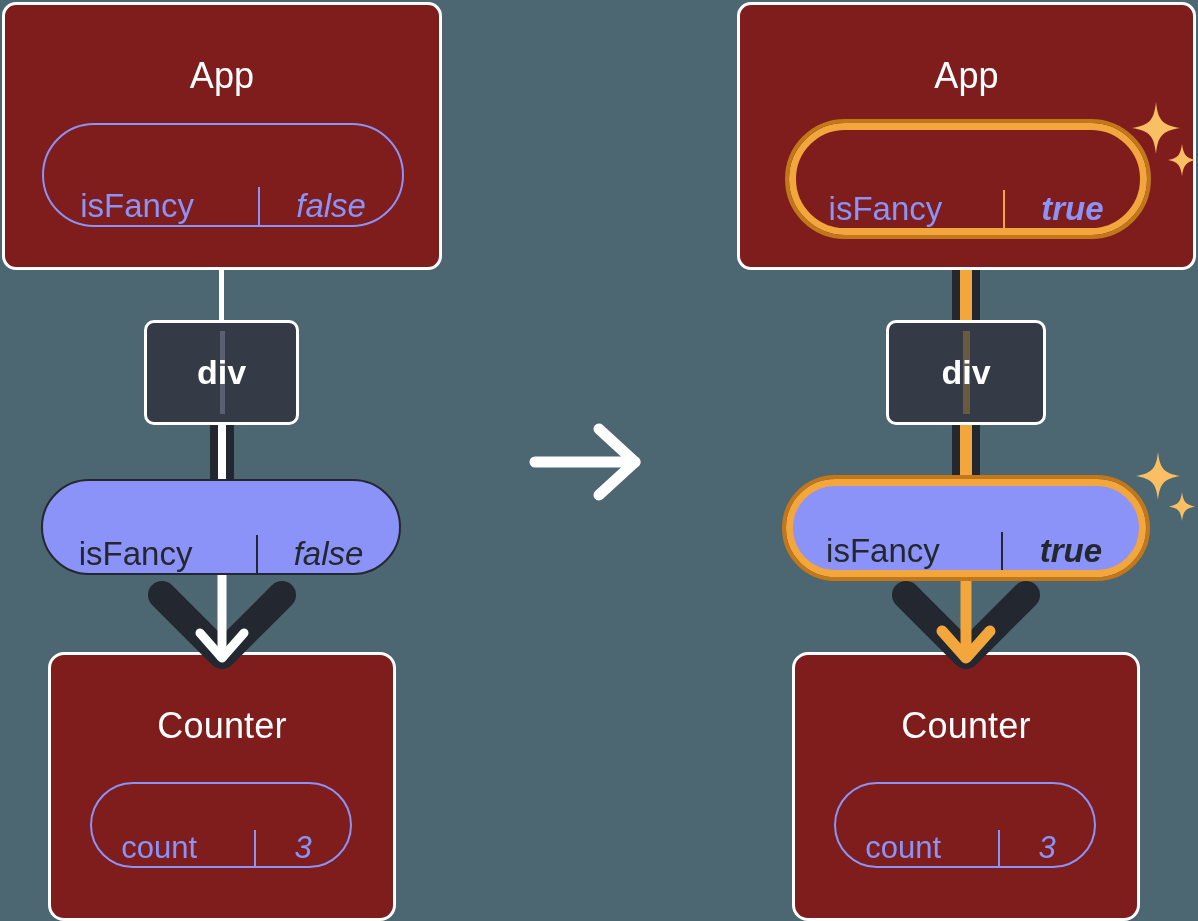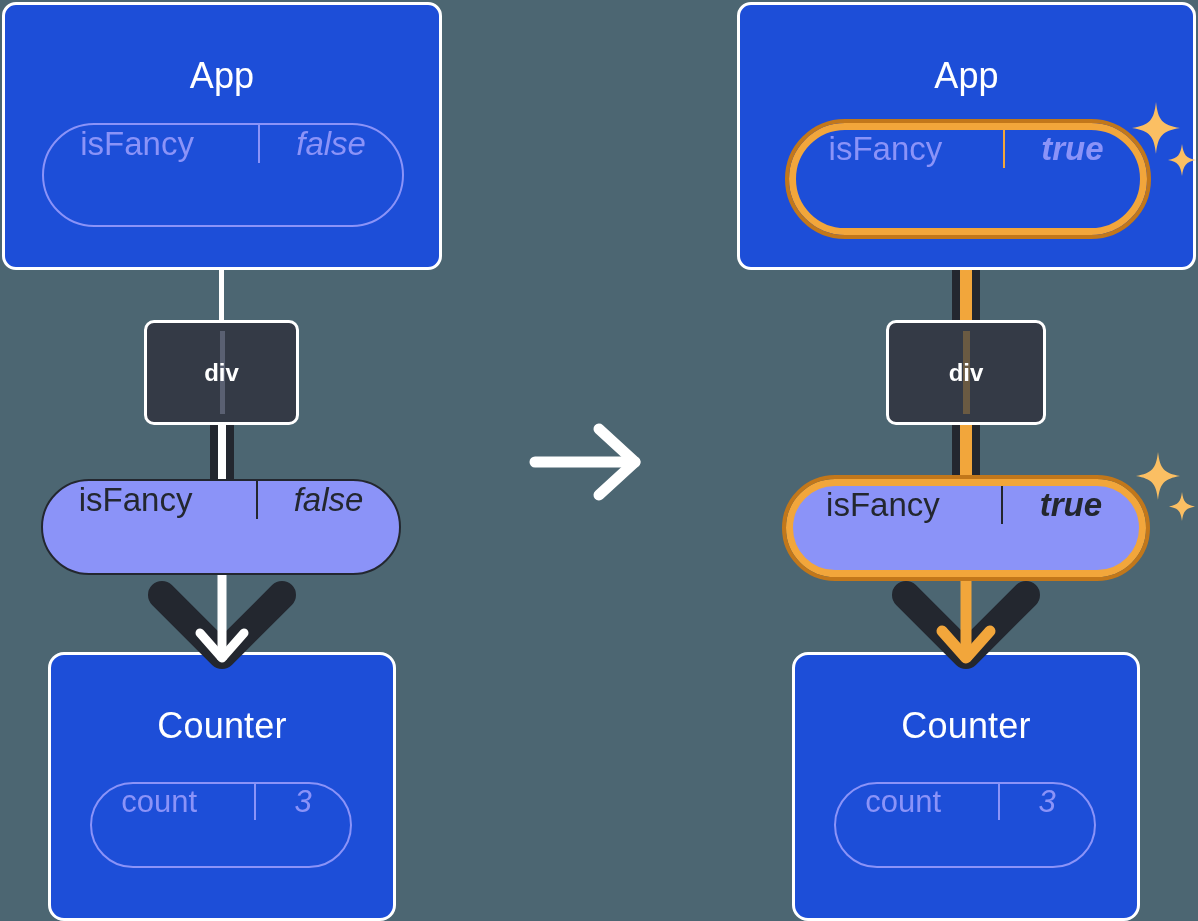--- a/index.html
+++ b/index.html
@@ -16,21 +16,21 @@
   }
 
   .stage {
     position: absolute;
     inset: 0;
   }
 
   
   .comp-box {
     position: absolute;
-    background: #1d4ed8;
+    background: #7f1d1d;
     border: 3px solid #ffffff;
     border-radius: 14px;
     box-sizing: border-box;
     z-index: 4;
   }
   .comp-title {
     position: absolute;
     left: 0; right: 0;
     text-align: center;
     color: #ffffff;
@@ -40,32 +40,32 @@
   .div-box {
     position: absolute;
     background: #343a46;
     border: 3px solid #ffffff;
     border-radius: 10px;
     box-sizing: border-box;
     display: flex;
     align-items: center;
     justify-content: center;
     color: #ffffff;
-    font-size: 24px;
+    font-size: 34px;
     font-weight: bold;
     z-index: 6;
   }
   .div-box > span { position: relative; z-index: 2; }
 
   
   .pill {
     position: absolute;
     box-sizing: border-box;
     display: flex;
-    align-items: flex-start;
+    align-items: flex-end;
     border-radius: 999px;
     z-index: 7;
     gap: 28px;
   }
   .pill .cell {
     display: flex;
     align-items: center;
     justify-content: center;
     font-size: 33px;
     box-sizing: border-box;

